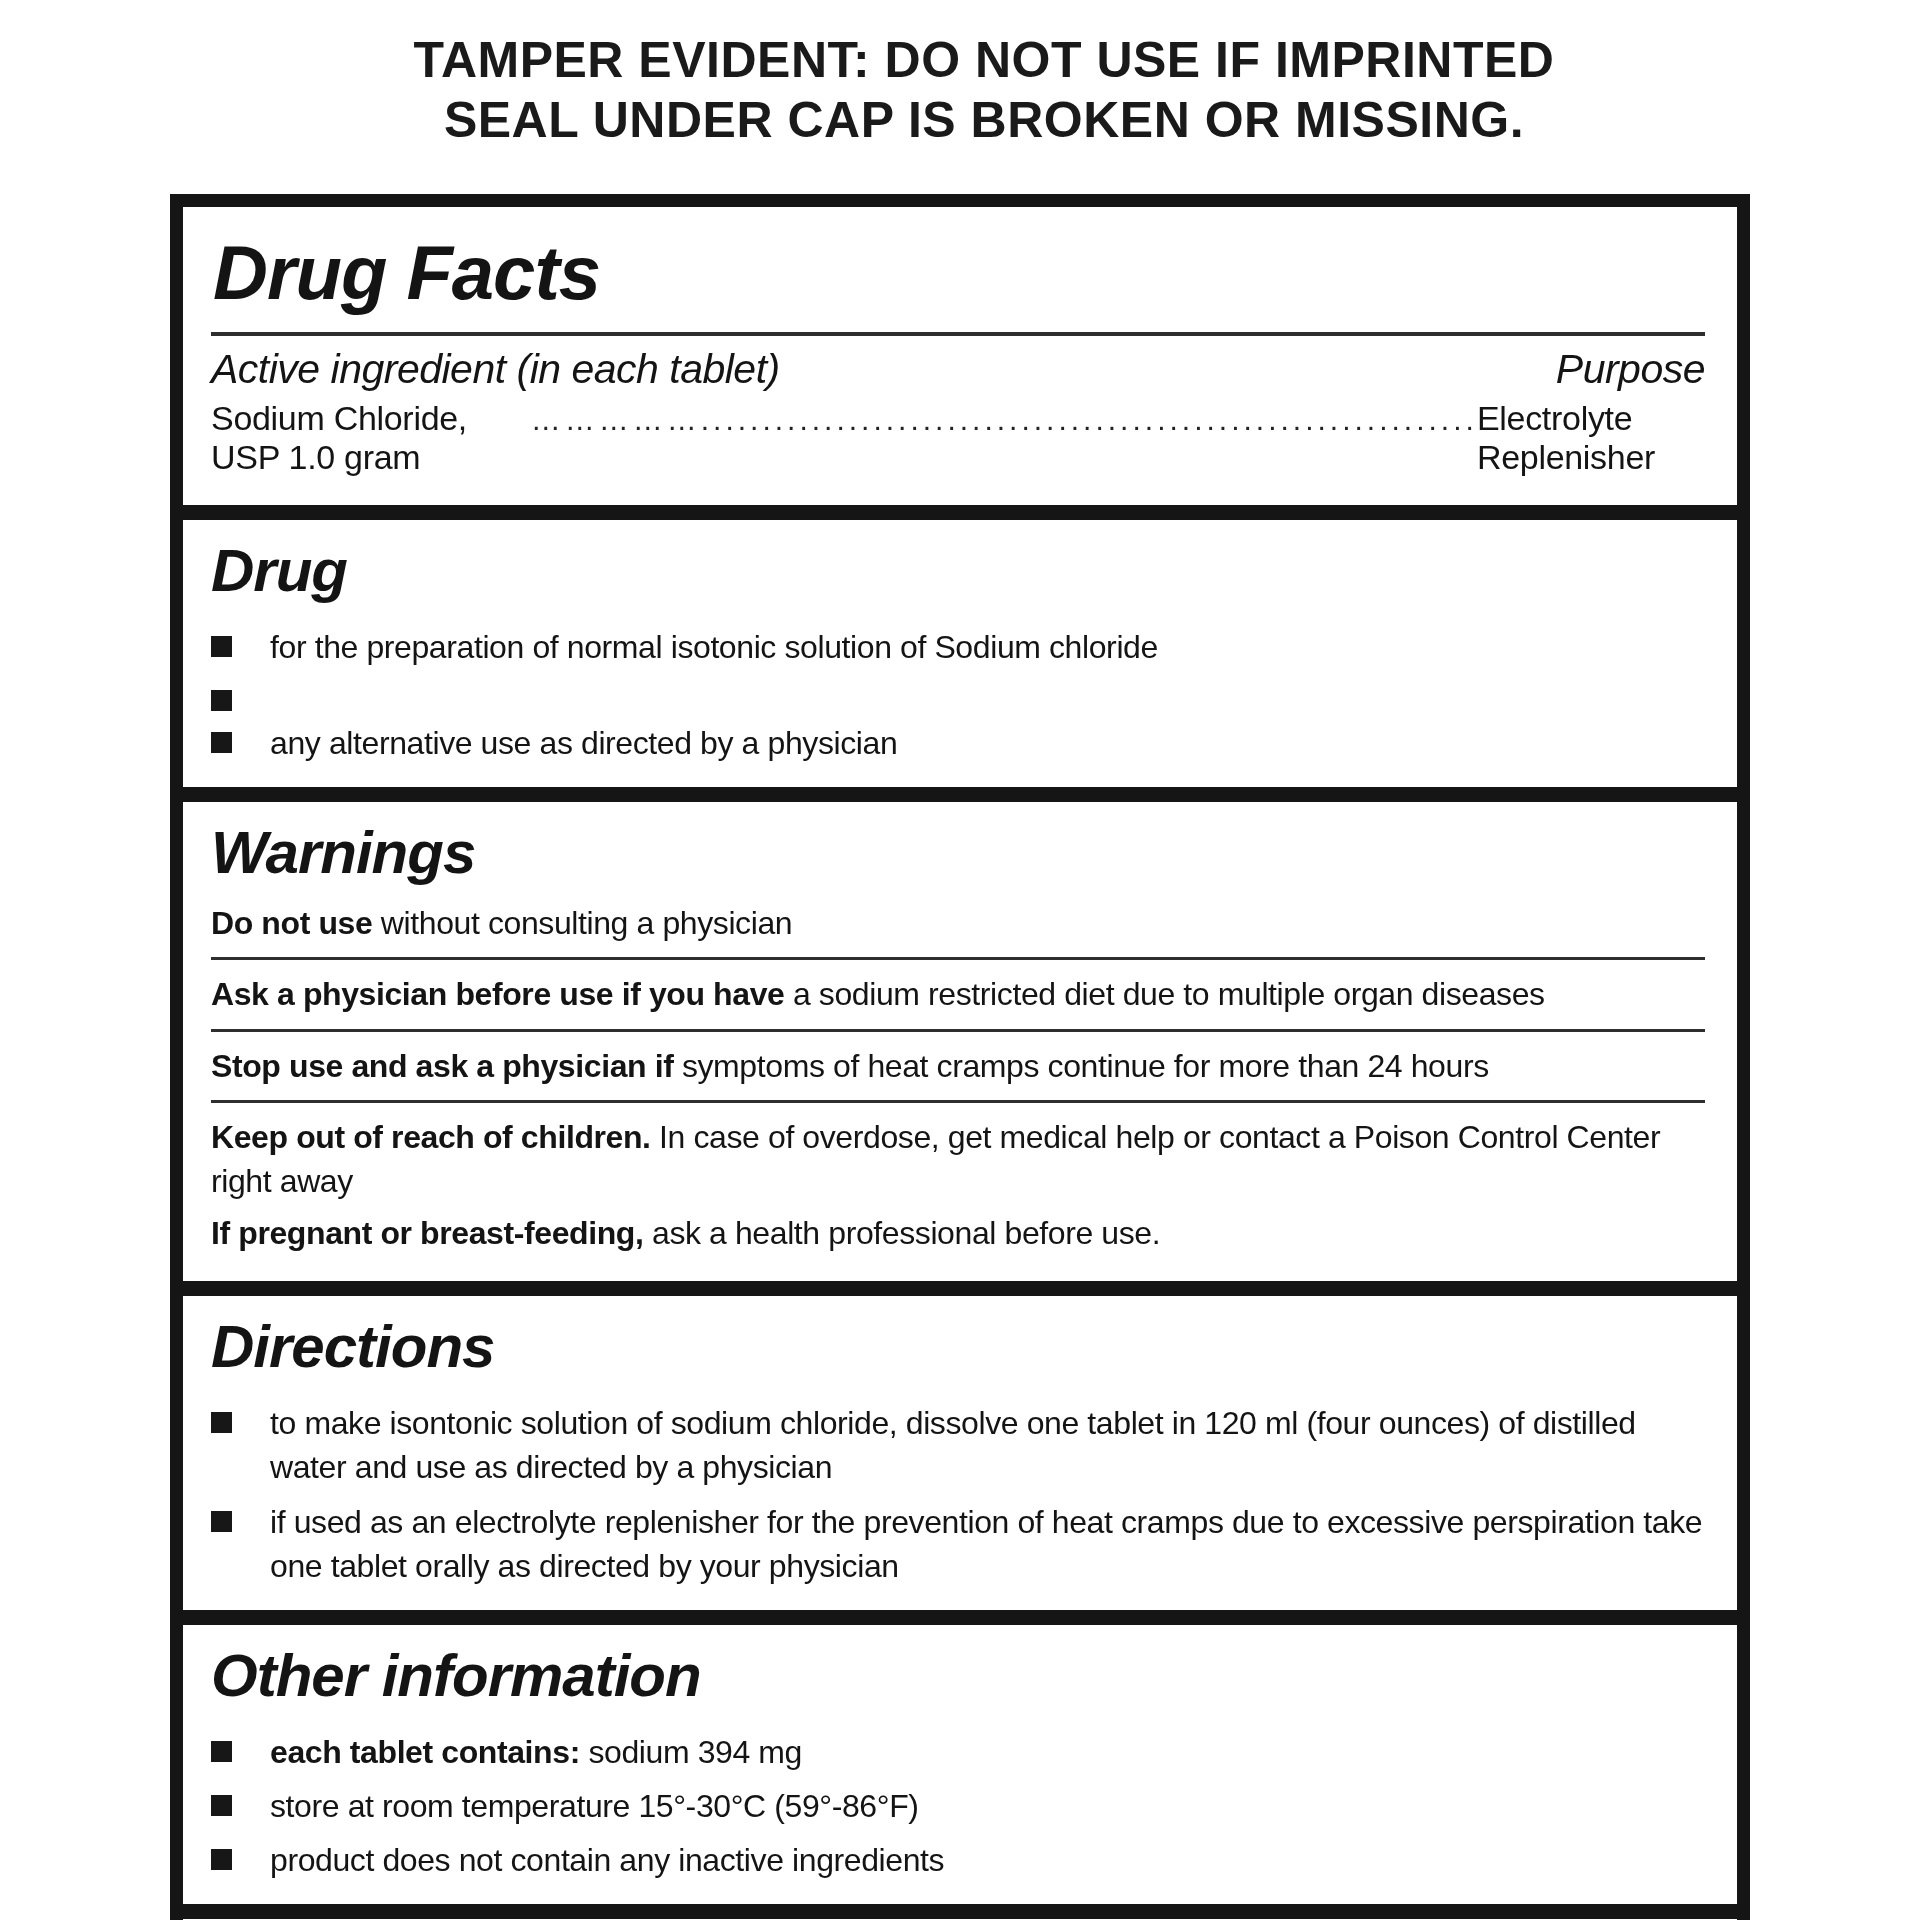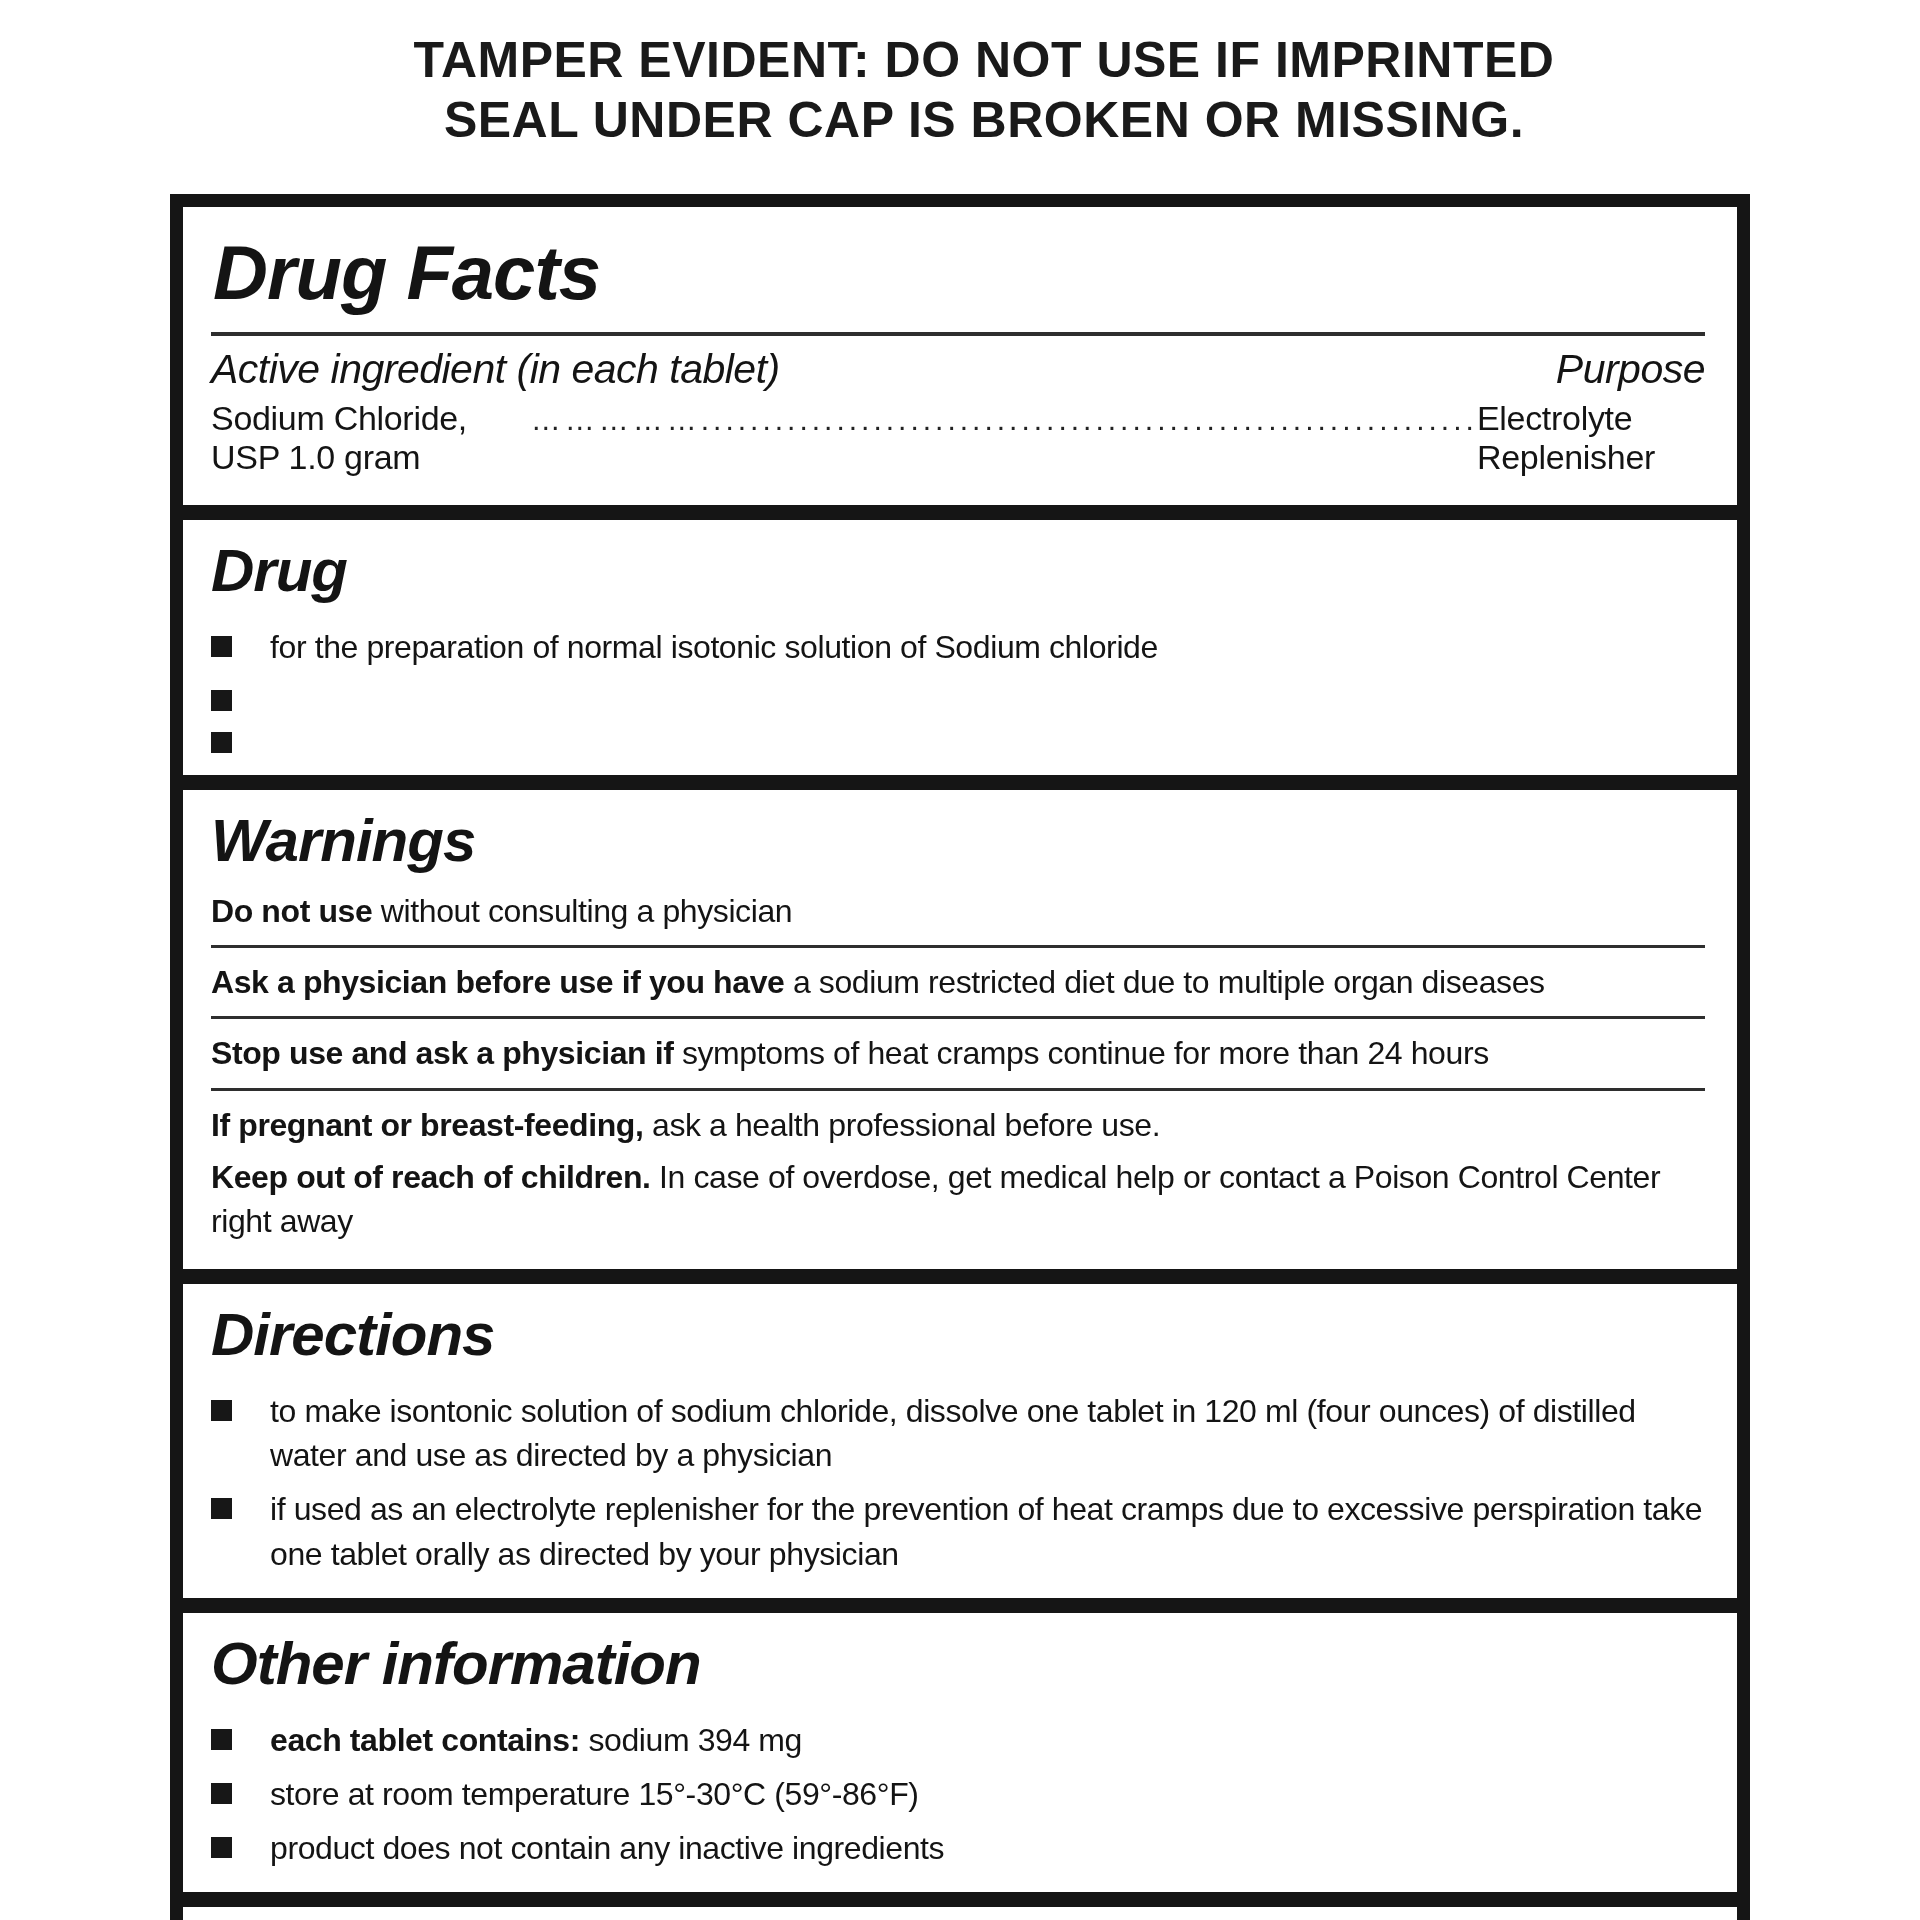--- a/index.html
+++ b/index.html
@@ -116,42 +116,43 @@
     <div class="sec-heading">Drug</div>
     <div class="bullet-row body-text">
       <span class="square"></span>
       <span>for the preparation of normal isotonic solution of Sodium chloride</span>
     </div>
     <div class="bullet-row body-text">
       <span class="square"></span>
     </div>
     <div class="bullet-row body-text">
       <span class="square"></span>
+      <span>any alternative use as directed by a physician</span>
     </div>
   </div>
 
   <div class="section">
     <div class="sec-heading">Warnings</div>
     <div class="warn-row body-text">
       <span class="b">Do not use</span><span> without consulting a physician</span>
     </div>
     <div class="mid-rule"></div>
     <div class="warn-row body-text">
       <span class="b">Ask a physician before use if you have</span><span> a sodium restricted diet due to multiple organ diseases</span>
     </div>
     <div class="mid-rule"></div>
     <div class="warn-row body-text">
       <span class="b">Stop use and ask a physician if</span><span> symptoms of heat cramps continue for more than 24 hours</span>
     </div>
     <div class="mid-rule"></div>
     <div class="warn-row body-text">
-      <span class="b">If pregnant or breast-feeding,</span><span> ask a health professional before use.</span>
+      <span class="b">Keep out of reach of children.</span><span> In case of overdose, get medical help or contact a Poison Control Center right away</span>
     </div>
     <div class="warn-row body-text">
-      <span class="b">Keep out of reach of children.</span><span> In case of overdose, get medical help or contact a Poison Control Center right away</span>
+      <span class="b">If pregnant or breast-feeding,</span><span> ask a health professional before use.</span>
     </div>
   </div>
 
   <div class="section">
     <div class="sec-heading">Directions</div>
     <div class="bullet-row body-text">
       <span class="square"></span>
       <span>to make isontonic solution of sodium chloride, dissolve one tablet in 120 ml (four ounces) of distilled water and use as directed by a physician</span>
     </div>
     <div class="bullet-row body-text">

